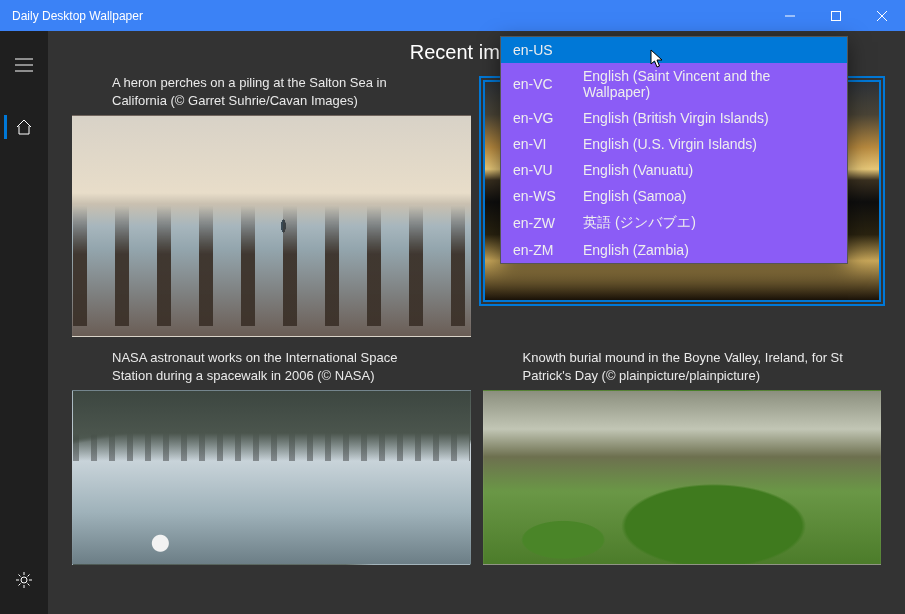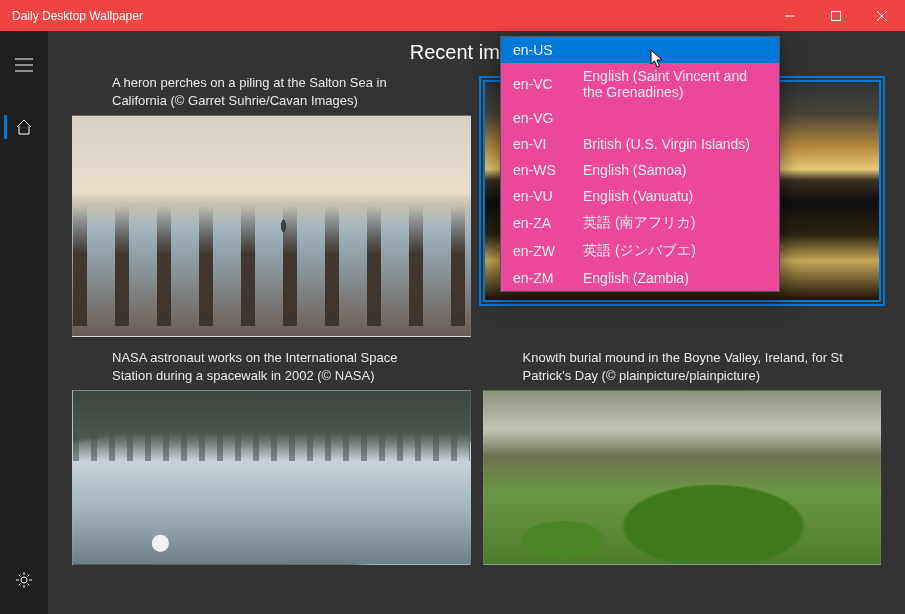--- a/index.html
+++ b/index.html
@@ -5,21 +5,21 @@
   * { box-sizing: border-box; margin: 0; padding: 0; }
   body {
     font-family: "Segoe UI", -apple-system, sans-serif;
     background: #1e1e1e;
     width: 905px; height: 614px;
     overflow: hidden;
     position: relative;
   }
   .titlebar {
     height: 31px;
-    background: #ef4444;
+    background: #3b82f6;
     display: flex;
     align-items: center;
     color: #fff;
     font-size: 12px;
     justify-content: flex-end;
   }
   .titlebar .title { padding-left: 12px; flex: 1; }
   .win-controls { display: flex; height: 100%; }
   .win-btn {
     width: 46px; height: 100%;
@@ -123,22 +123,22 @@
   .img-knowth {
     background:
       radial-gradient(ellipse 220px 100px at 58% 78%, #3f7a1e 40%, transparent 42%),
       radial-gradient(ellipse 100px 46px at 20% 86%, #4a8528 40%, transparent 42%),
       linear-gradient(to bottom, #8b8f7e 0%, #c2c6b5 22%, #6d704f 38%, #6a9746 58%, #4c7c2a 100%);
   }
   
   .dropdown {
     position: absolute;
     left: 500px; top: 36px;
-    width: 280px;
-    background: #ec4899;
+    width: 348px;
+    background: #8b5cf6;
     border: 1px solid #555;
     z-index: 50;
     font-size: 14px;
     box-shadow: 0 6px 20px rgba(0,0,0,.5);
   }
   .dd-row {
     display: flex;
     padding: 5px 12px;
     color: #eee;
     align-items: center;
@@ -213,59 +213,56 @@
         <div class="caption">A heron perches on a piling at the Salton Sea in California (© Garret Suhrie/Cavan Images)</div>
         <div class="thumb img-heron"></div>
       </div>
 
       <div class="card selected">
         <div class="caption"></div>
         <div class="thumb img-sunset"></div>
       </div>
 
       <div class="card">
-        <div class="caption">NASA astronaut works on the International Space Station during a spacewalk in 2002 (© NASA)</div>
+        <div class="caption">NASA astronaut works on the International Space Station during a spacewalk in 2006 (© NASA)</div>
         <div class="thumb short img-iss"></div>
       </div>
 
       <div class="card">
         <div class="caption">Knowth burial mound in the Boyne Valley, Ireland, for St Patrick's Day (© plainpicture/plainpicture)</div>
         <div class="thumb short img-knowth"></div>
       </div>
 
     </div>
   </div>
 </div>
 
 <div class="dropdown">
   <div class="dd-row selected">
     <span class="dd-code">en-US</span>
   </div>
   <div class="dd-row">
     <span class="dd-code">en-VC</span>
-    <span class="dd-label">English (Saint Vincent and the Grenadines)</span>
+    <span class="dd-label">English (Saint Vincent and the Wallpaper)</span>
   </div>
   <div class="dd-row">
     <span class="dd-code">en-VG</span>
+    <span class="dd-label">English (British Virgin Islands)</span>
   </div>
   <div class="dd-row">
     <span class="dd-code">en-VI</span>
-    <span class="dd-label">British (U.S. Virgin Islands)</span>
+    <span class="dd-label">English (U.S. Virgin Islands)</span>
+  </div>
+  <div class="dd-row">
+    <span class="dd-code">en-VU</span>
+    <span class="dd-label">English (Vanuatu)</span>
   </div>
   <div class="dd-row">
     <span class="dd-code">en-WS</span>
     <span class="dd-label">English (Samoa)</span>
-  </div>
-  <div class="dd-row">
-    <span class="dd-code">en-VU</span>
-    <span class="dd-label">English (Vanuatu)</span>
-  </div>
-  <div class="dd-row">
-    <span class="dd-code">en-ZA</span>
-    <span class="dd-label">英語 (南アフリカ)</span>
   </div>
   <div class="dd-row">
     <span class="dd-code">en-ZW</span>
     <span class="dd-label">英語 (ジンバブエ)</span>
   </div>
   <div class="dd-row">
     <span class="dd-code">en-ZM</span>
     <span class="dd-label">English (Zambia)</span>
   </div>
 </div>

